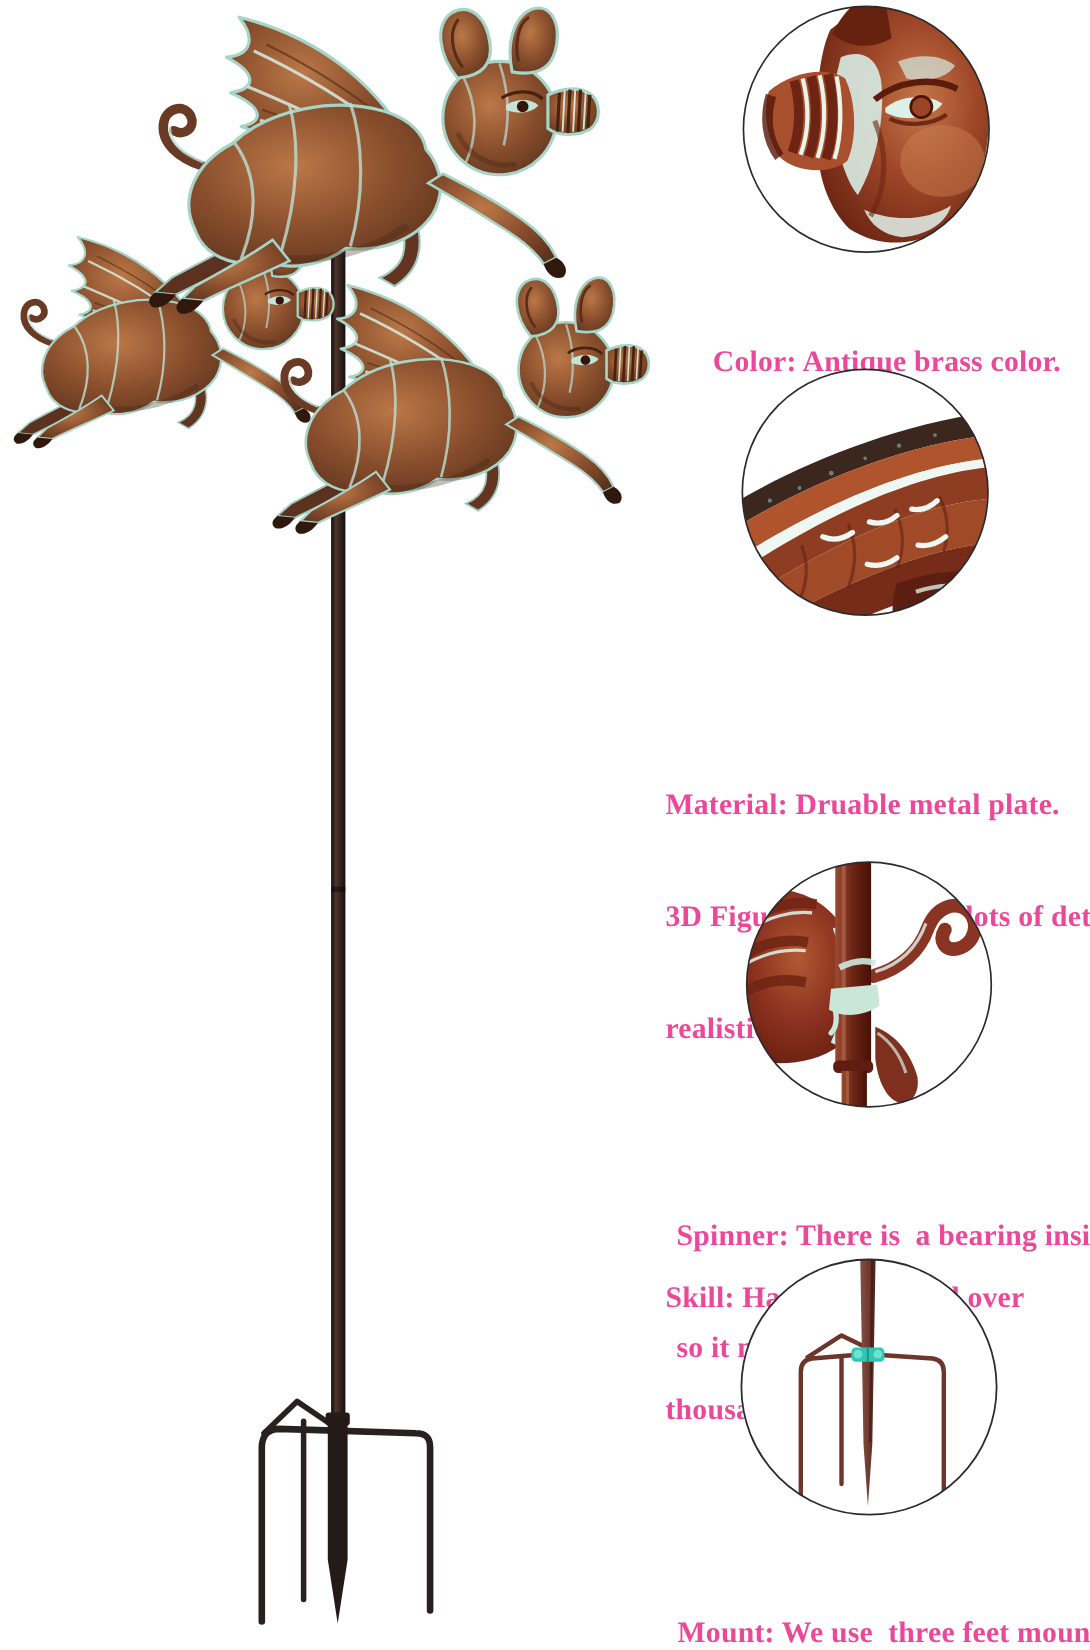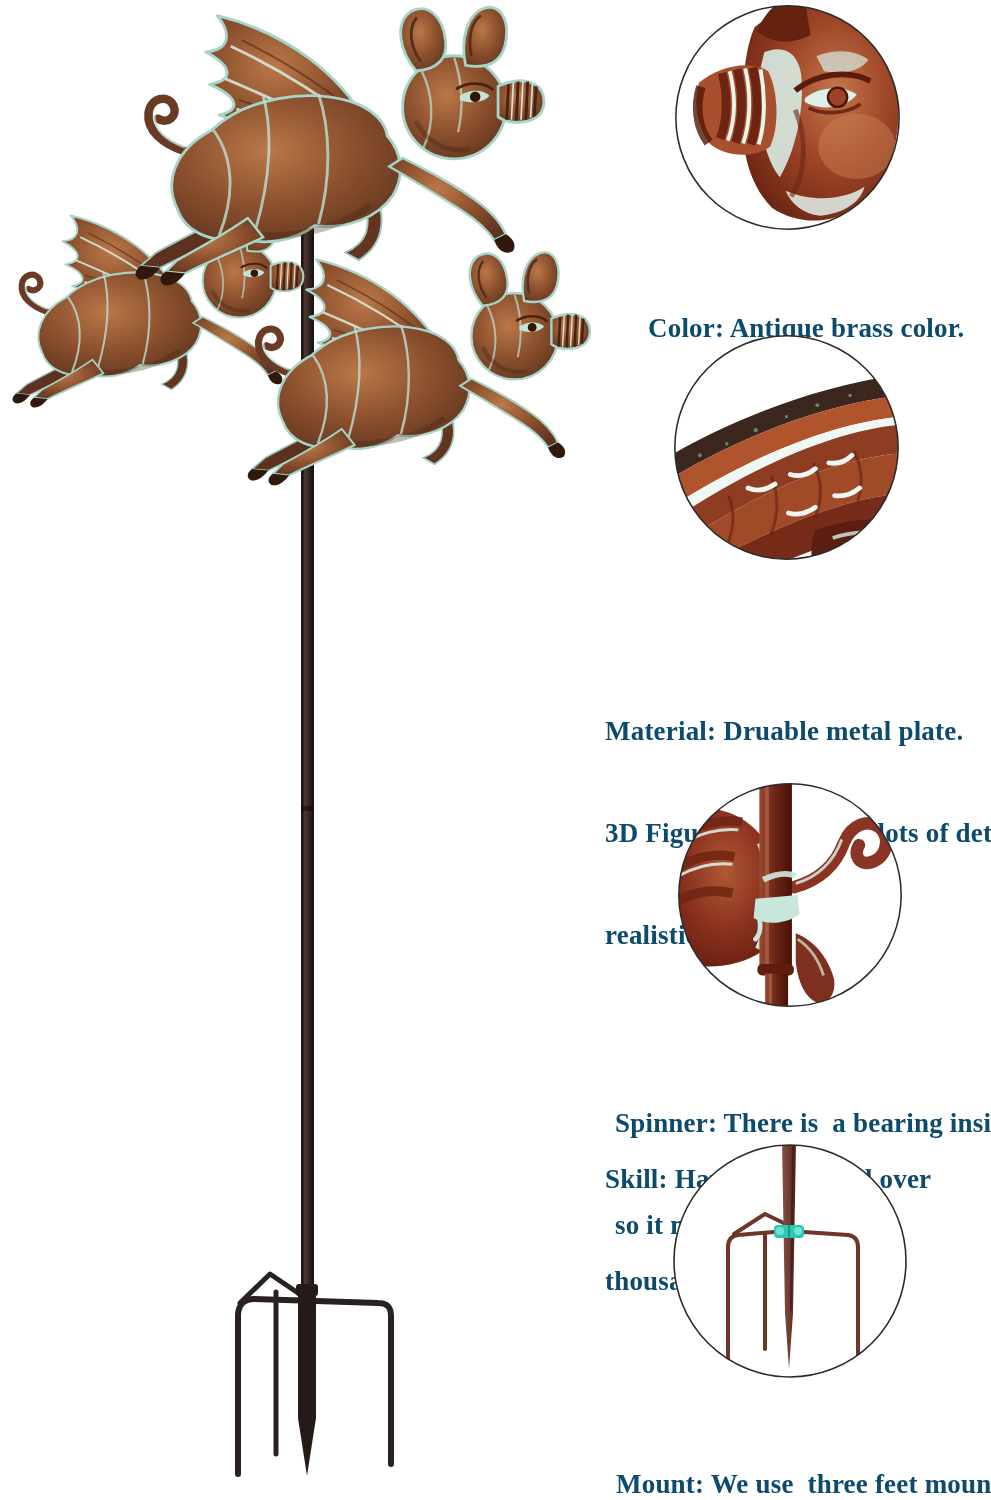--- a/index.html
+++ b/index.html
@@ -2,21 +2,21 @@
 <html><head>
 <meta charset="utf-8">
 <style>
   html,body{margin:0;padding:0;}
   body{
     width:991px;height:1500px;position:relative;background:#ffffff;
     font-family:"Liberation Serif", serif;overflow:hidden;
   }
   .abs{position:absolute;}
   .caption{
-    position:absolute;font-weight:bold;color:#0c4a6e;
+    position:absolute;font-weight:bold;color:#ec4899;
     font-size:27px;line-height:34px;white-space:pre;
     letter-spacing:0.2px;
   }
   .caption .line{display:block;}
   .para2{margin-top:6px;}
   svg{display:block;}
 </style>
 </head>
 <body>
 

